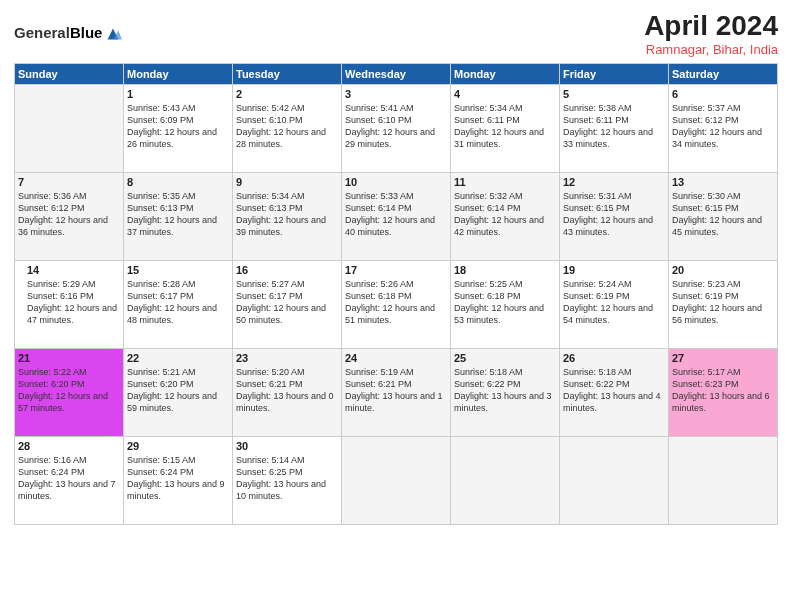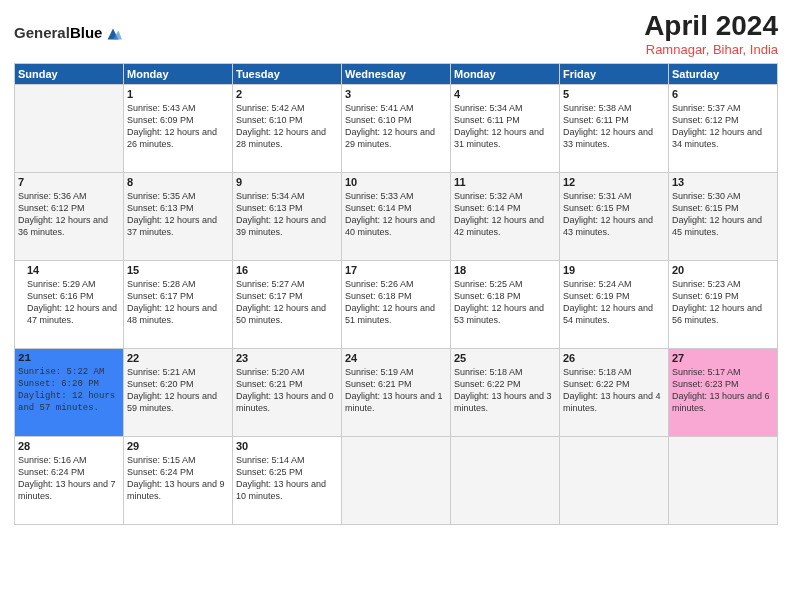--- a/index.html
+++ b/index.html
@@ -255,21 +255,21 @@
 Daylight: 12 hours and 54 minutes.</div>
           </td>
           <td style="background-color: rgb(255, 255, 255);">
             <span class="day-num">20</span>
             <div class="cell-content" style="white-space: pre-line;">Sunrise: 5:23 AM
 Sunset: 6:19 PM
 Daylight: 12 hours and 56 minutes.</div>
           </td>
         </tr>
         <tr>
-          <td style="background-color: #3b82f6; font-family: Liberation Mono, monospace;">
+          <td style="background-color: #d946ef;">
             <span class="day-num">21</span>
             <div class="cell-content" style="white-space: pre-line;">Sunrise: 5:22 AM
 Sunset: 6:20 PM
 Daylight: 12 hours and 57 minutes.</div>
           </td>
           <td style="background-color: rgb(244, 244, 244);">
             <span class="day-num">22</span>
             <div class="cell-content" style="white-space: pre-line;">Sunrise: 5:21 AM
 Sunset: 6:20 PM
 Daylight: 12 hours and 59 minutes.</div>

